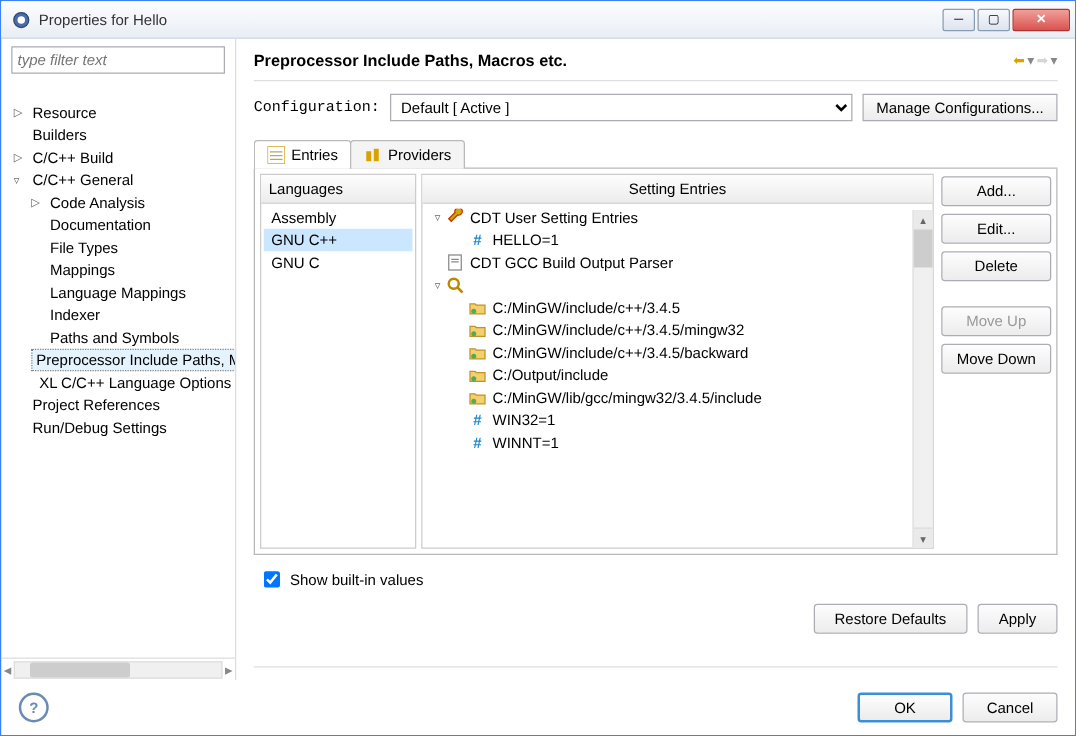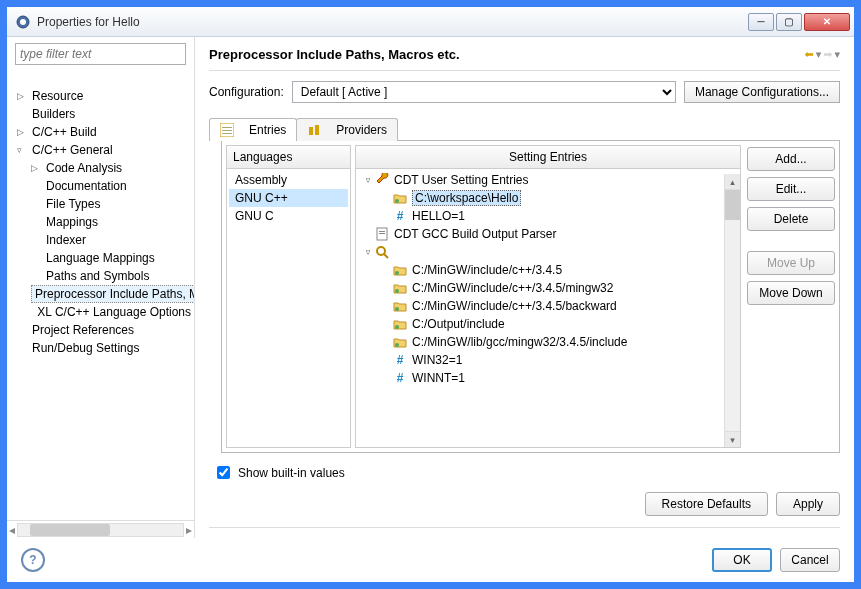--- a/index.html
+++ b/index.html
@@ -1,17 +1,17 @@
 <!DOCTYPE html>
 <html><head>
 <meta charset="utf-8">
 <style>
 * { box-sizing: border-box; font-family: "Segoe UI", Tahoma, sans-serif; font-size: 12px; }
 body { margin: 0; background: #fff; }
-.window { width: 861px; height: 589px; border: 7px solid #3b82f6; background: #fff; display: flex; flex-direction: column; box-shadow: 0 4px 12px rgba(0,0,0,0.3); }
+.window { width: 861px; height: 589px; border: 1px solid #3b82f6; background: #fff; display: flex; flex-direction: column; box-shadow: 0 4px 12px rgba(0,0,0,0.3); }
 .titlebar { height: 30px; background: linear-gradient(#fdfdfe, #e9eef5); border-bottom: 1px solid #c8d2df; display: flex; align-items: center; padding: 0 4px 0 8px; }
 .titlebar .icon { width: 16px; height: 16px; margin-right: 6px; }
 .titlebar .title { flex: 1; color: #333; }
 .titlebar .win-btns { display: flex; gap: 2px; }
 .titlebar button { width: 26px; height: 18px; border: 1px solid #8a9cb2; background: linear-gradient(#f7f9fc,#dce4ef); border-radius: 2px; font-size: 10px; line-height: 1; display:flex; align-items:center; justify-content:center; cursor:pointer; }
 .titlebar button.close { background: linear-gradient(#f19f9a,#d9534f); border-color:#a33; color:#fff; font-weight:bold; width:46px; }
 .body { flex: 1; display: flex; min-height: 0; }
 .sidebar { width: 188px; border-right: 1px solid #ddd; display: flex; flex-direction: column; padding: 6px 0 0 0; }
 .filter { margin: 0 8px 22px 8px; }
 .filter input { width: 100%; height: 22px; border: 1px solid #abadb3; padding: 0 4px; color: #888; font-style: italic; }
@@ -23,28 +23,28 @@
 .indent-0 { padding-left: 6px; } .indent-1 { padding-left: 20px; }
 .sb-scroll { height: 18px; border-top: 1px solid #ddd; display:flex; align-items:center; justify-content:space-between; padding:0 2px; color:#888; font-size:10px; }
 .sb-scroll .track { flex:1; height:14px; background:#f0f0f0; border:1px solid #ddd; margin:0 2px; position:relative; }
 .sb-scroll .thumb { position:absolute; left:12px; width:80px; height:100%; background:#cdcdcd; border-radius:2px; }
 .main { flex: 1; display: flex; flex-direction: column; padding: 10px 14px 10px 14px; min-width:0; }
 .page-header { display:flex; align-items:center; justify-content:space-between; border-bottom:1px solid #ddd; padding-bottom:8px; margin-bottom:10px; }
 .page-header h1 { font-size: 13px; font-weight: bold; margin:0; }
 .nav { display:flex; align-items:center; gap:2px; color:#888; }
 .nav span { font-size:11px; cursor:pointer; }
 .cfg-row { display:flex; align-items:center; gap:8px; margin-bottom:14px; }
-.cfg-row label { color:#000; }
+.cfg-row label { color:#000;font-family:Liberation Mono, monospace; }
 .cfg-row select { flex:1; height:22px; border:1px solid #abadb3; background:#fff; padding:0 4px; }
 .cfg-row button { height:22px; border:1px solid #abadb3; background:linear-gradient(#fdfdfd,#ececec); padding:0 10px; cursor:pointer; }
 .tabs { display:flex; border-bottom:1px solid #b9b9b9; }
-.tab { padding:4px 10px; border:1px solid #b9b9b9; border-bottom:none; margin-right:-1px; background:#f4f4f4; border-top-left-radius:3px; border-top-right-radius:3px; display:flex; align-items:center; gap:15px; cursor:pointer; position:relative; top:1px; }
+.tab { padding:4px 10px; border:1px solid #b9b9b9; border-bottom:none; margin-right:-1px; background:#f4f4f4; border-top-left-radius:3px; border-top-right-radius:3px; display:flex; align-items:center; gap:5px; cursor:pointer; position:relative; top:1px; }
 .tab.active { background:#fff; }
 .tab .ticon { width:14px; height:14px; display:inline-block; }
-.middle { flex:1; display:flex; border:1px solid #b9b9b9; border-top:none; padding:4px; gap:4px; min-height:0; margin-bottom:6px;margin-left:12px;}
+.middle { flex:1; display:flex; border:1px solid #b9b9b9; border-top:none; padding:4px; gap:4px; min-height:0; margin-bottom:6px;}
 .col { border:1px solid #ccc; display:flex; flex-direction:column; }
 .col-header { background:linear-gradient(#fdfdfd,#ececec); border-bottom:1px solid #ccc; padding:4px 6px; }
 .lang-col { width:125px; }
 .lang-list { flex:1; padding:2px; }
 .lang-item { padding:2px 6px; cursor:default; }
 .lang-item.selected { background:#cbe6ff; }
 .entries-col { flex:1; min-width:0; position:relative;text-align:center; }
 .entries-body { flex:1; overflow:hidden; padding:2px 0; }
 .erow { display:flex; align-items:center; height:18px; padding-left:4px; white-space:nowrap; }
 .erow .arrow { width:12px; color:#666; font-size:9px; }
@@ -53,26 +53,26 @@
 .ent-0 { padding-left:6px; } .ent-1 { padding-left:24px; }
 .entries-scroll { position:absolute; right:0; top:28px; bottom:0; width:16px; background:#f0f0f0; border-left:1px solid #ddd; }
 .entries-scroll .up,.entries-scroll .dn { height:16px; display:flex; align-items:center;justify-content:center; color:#666; font-size:9px; background:#eaeaea; border-bottom:1px solid #ddd; cursor:pointer;}
 .entries-scroll .dn { border-top:1px solid #ddd; border-bottom:none; }
 .entries-scroll .track { height: calc(100% - 32px); position:relative; }
 .entries-scroll .thumb { position:absolute; top:0; width:100%; height:30px; background:#cdcdcd; }
 .side-btns { width:90px; display:flex; flex-direction:column; gap:6px; padding:2px 0 0 2px; }
 .side-btns button,.footer button,.dialog-footer button { height:24px; border:1px solid #abadb3; background:linear-gradient(#fdfdfd,#ececec); cursor:pointer; border-radius:3px; }
 .side-btns button:disabled { color:#999; }
 .chk-row { margin:4px 0 10px 4px; display:flex; align-items:center; gap:5px; }
-.footer { display:flex; justify-content:flex-end; gap:8px; border-bottom:1px solid #ddd; padding-bottom:11px; }
+.footer { display:flex; justify-content:flex-end; gap:8px; border-bottom:1px solid #ddd; padding-bottom:26px; }
 .footer button { padding:0 16px; }
 .dialog-footer { display:flex; align-items:center; padding:10px 14px; }
 .dialog-footer .help { width:24px; height:24px; border:2px solid #6a8bb5; border-radius:50%; color:#6a8bb5; display:flex; align-items:center; justify-content:center; font-weight:bold; cursor:pointer; }
 .dialog-footer .spacer { flex:1; }
-.dialog-footer button { width:60px; margin-left:8px; }
+.dialog-footer button { width:76px; margin-left:8px; }
 .dialog-footer button.primary { border:2px solid #3b8fd4; }
 svg { display:block; }
 </style>
 </head>
 <body>
 
 <div class="window">
   <div class="titlebar">
     <span class="icon">
       <svg width="16" height="16">
@@ -121,25 +121,25 @@
           <div class="tree-row indent-1">
             <span class="arrow"></span>
             <span class="lbl">File Types</span>
           </div>
           <div class="tree-row indent-1">
             <span class="arrow"></span>
             <span class="lbl">Mappings</span>
           </div>
           <div class="tree-row indent-1">
             <span class="arrow"></span>
+            <span class="lbl">Language Mappings</span>
+          </div>
+          <div class="tree-row indent-1">
+            <span class="arrow"></span>
             <span class="lbl">Indexer</span>
-          </div>
-          <div class="tree-row indent-1">
-            <span class="arrow"></span>
-            <span class="lbl">Language Mappings</span>
           </div>
           <div class="tree-row indent-1">
             <span class="arrow"></span>
             <span class="lbl">Paths and Symbols</span>
           </div>
           <div class="tree-row indent-1 selected">
             <span class="arrow"></span>
             <span class="lbl">Preprocessor Include Paths, Macros etc.</span>
           </div>
           <div class="tree-row indent-1">
@@ -220,30 +220,20 @@
           <div class="entries-body" id="entries-body">
               <div class="erow ent-0">
                 <span class="arrow">▿</span>
                 <span class="eicon">
                   <svg width="14" height="14">
                     <path d="M4 10 L9 5 A3 3 0 1 0 7 3 L2 8 Z" fill="#d9a200" stroke="#b30"></path>
                   </svg>
                 </span>
                 <span class="etxt">CDT User Setting Entries</span>
               </div>
-              <div class="erow ent-1 selected">
-                <span class="arrow"></span>
-                <span class="eicon">
-                  <svg width="14" height="12">
-                    <path d="M1 3h4l1 1h7v7H1z" fill="#f2d06b" stroke="#c2922a"></path>
-                    <circle cx="4" cy="9" r="2" fill="#5a5"></circle>
-                  </svg>
-                </span>
-                <span class="etxt">C:\workspace\Hello</span>
-              </div>
               <div class="erow ent-1">
                 <span class="arrow"></span>
                 <span class="eicon">
                   <span style="color:#28c;font-weight:bold">#</span>
                 </span>
                 <span class="etxt">HELLO=1</span>
               </div>
               <div class="erow ent-0">
                 <span class="arrow"></span>
                 <span class="eicon">

